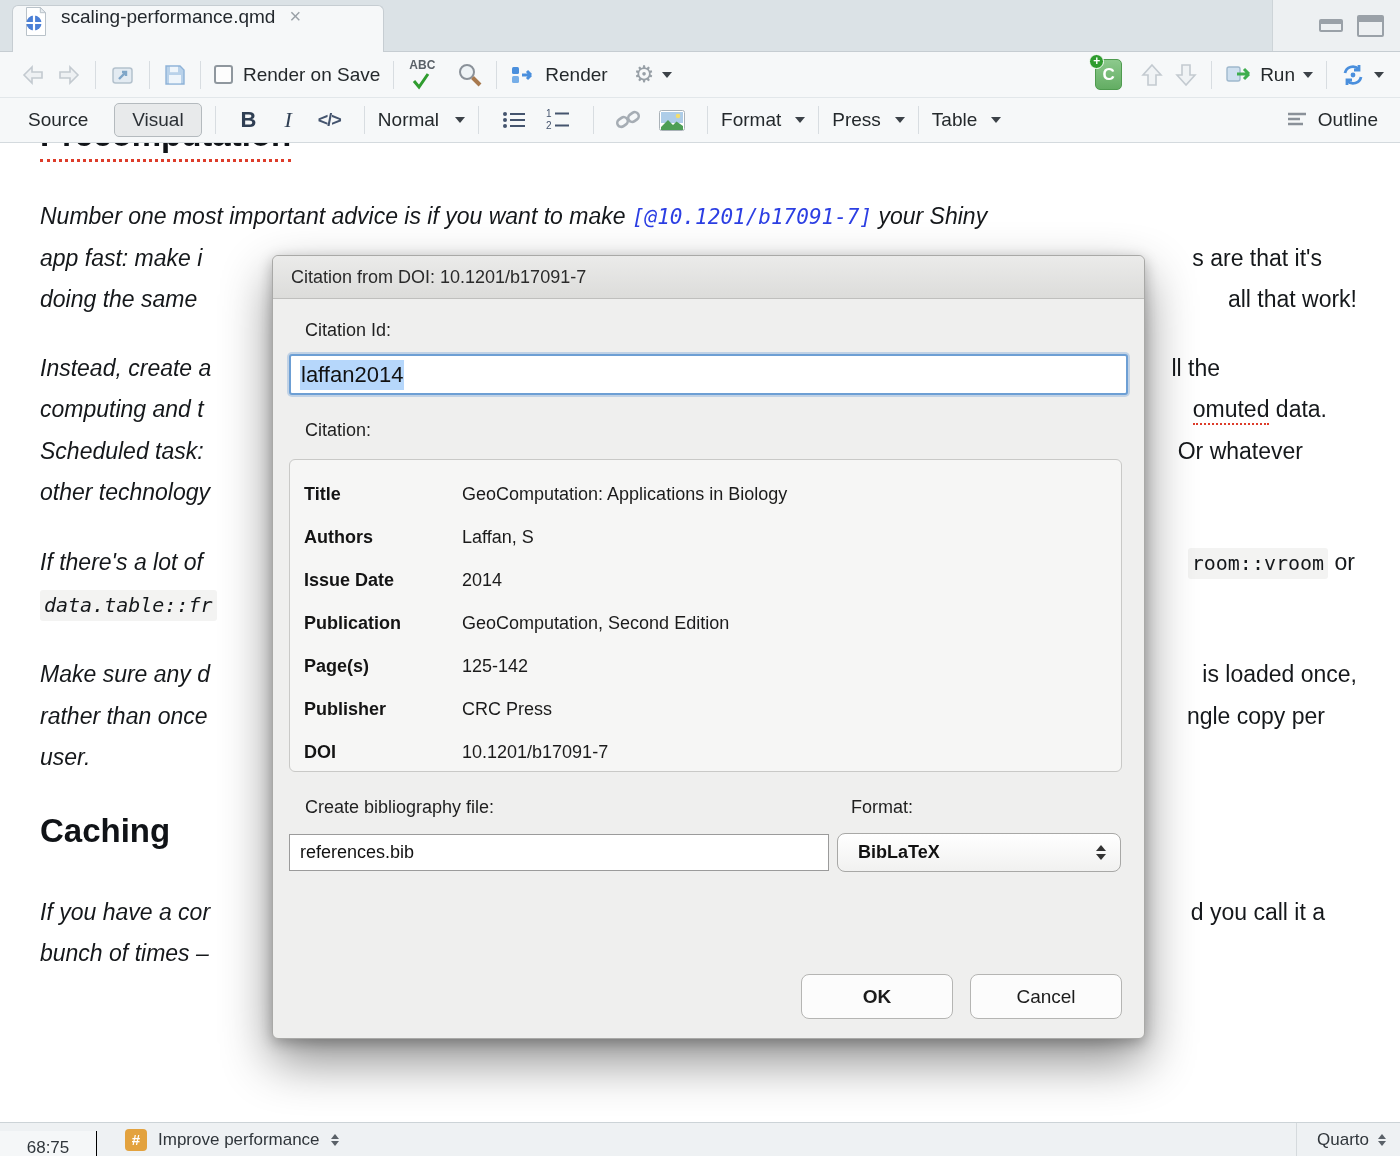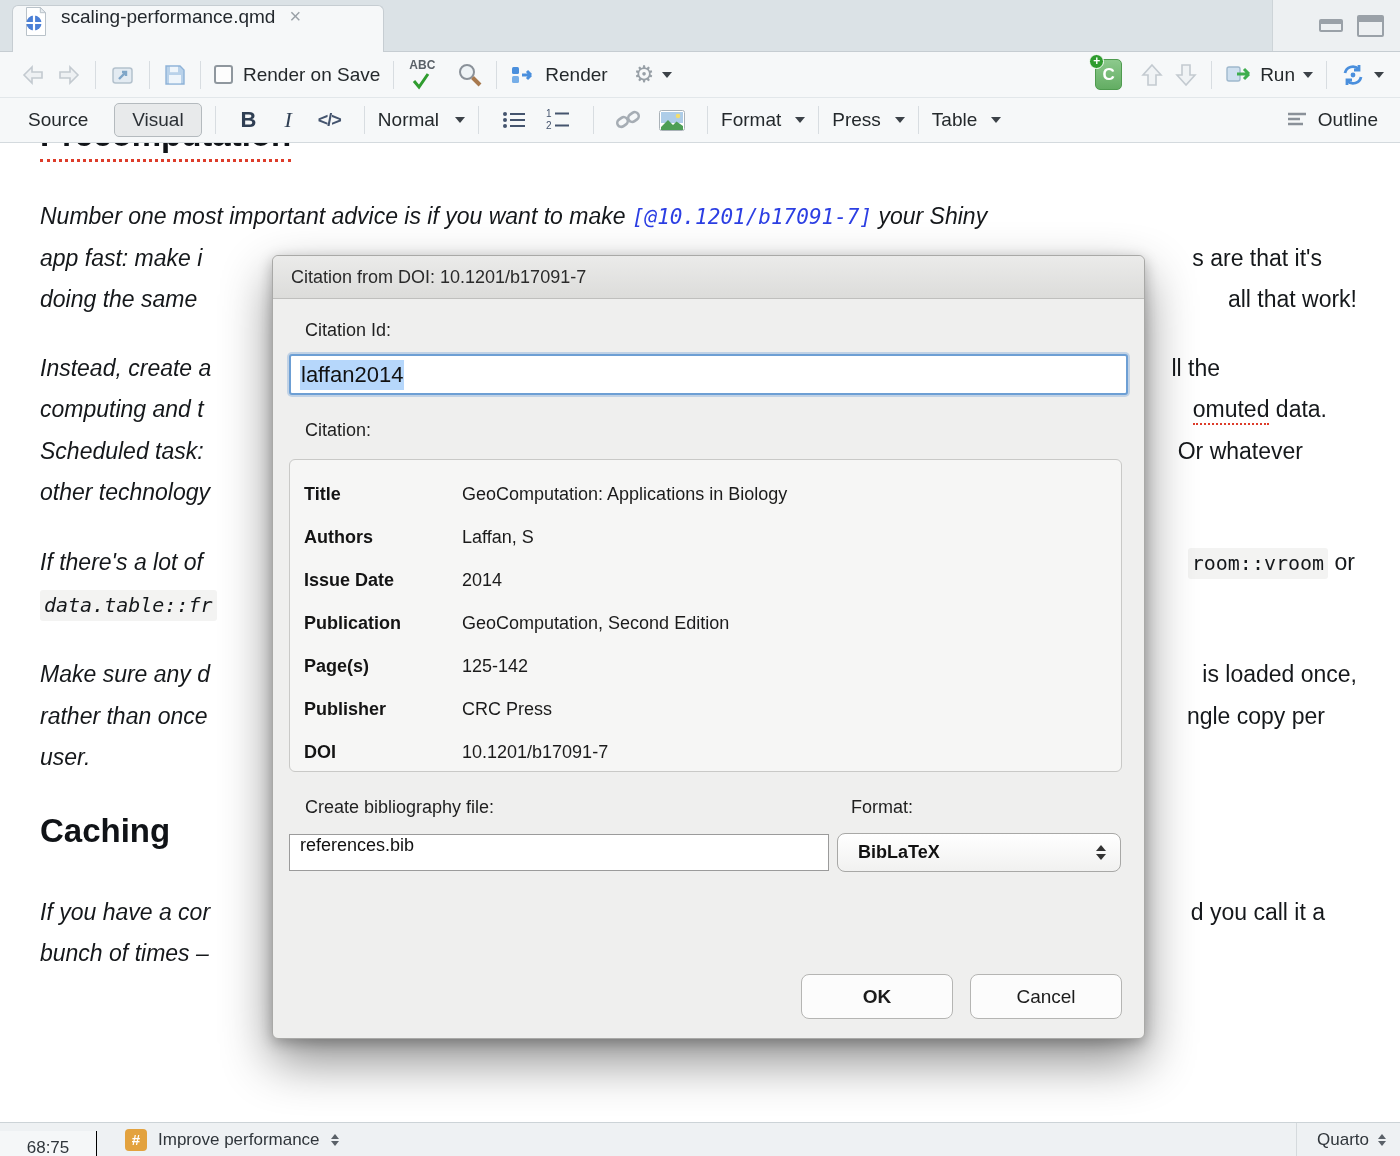--- a/index.html
+++ b/index.html
@@ -46,21 +46,21 @@
   
   .dialog { position:absolute; left:272px; top:255px; width:873px; height:784px; background:#efefee; border:1px solid #a9a9a7; border-radius:6px; box-shadow:0 22px 50px rgba(0,0,0,.45), 0 4px 14px rgba(0,0,0,.25); z-index:10; }
   .dtitle { height:43px; background:linear-gradient(#ebebea,#dcdcda); border-bottom:1px solid #bfbfbd; border-radius:6px 6px 0 0; display:flex; align-items:center; padding:0 18px; font-size:18px; color:#2a2a2a; }
   .dlabel { position:absolute; left:18px; font-size:18px; color:#1f1f1f;margin-left:14px; }
   .tinput { position:absolute; left:16px; width:839px; height:41px; background:#fff; border:2px solid #6d9fd4; border-radius:3px; box-shadow:0 0 0 2px rgba(109,159,212,.35); display:flex; align-items:center; padding:0 9px; font-size:22px; color:#111; }
   .selhl { background:#b6d7fb; padding:2px 1px; }
   .fieldsbox { position:absolute; left:16px; top:203px; width:833px; height:313px; background:#f6f6f5; border:1px solid #c9c9c7; border-radius:6px; padding:13px 14px; }
   .drow { display:flex; height:43px; align-items:center; font-size:18px; }
   .dlab { width:158px; font-weight:bold; color:#141414; flex:0 0 auto; }
   .dval { color:#1b1b1b; }
-  .tinput2 { position:absolute; left:16px; top:578px; width:540px; height:37px; background:#fff; border:1px solid #9b9b9b; display:flex; align-items:flex-start; padding:0 10px; font-size:18px; color:#111; }
+  .tinput2 { position:absolute; left:16px; top:578px; width:540px; height:37px; background:#fff; border:1px solid #9b9b9b; display:flex; align-items:center; padding:0 10px; font-size:18px; color:#111; }
   .select { position:absolute; left:564px; top:577px; width:284px; height:39px; background:linear-gradient(#ffffff,#f1f1f0); border:1px solid #a8a8a6; border-radius:8px; display:flex; align-items:center; padding:0 14px 0 20px; font-size:18px; color:#111;font-weight:bold; }
   .spin { margin-left:auto; display:flex; flex-direction:column; gap:3px; align-items:center; }
   .tri-u { width:0; height:0; border-left:5px solid transparent; border-right:5px solid transparent; border-bottom:6px solid #333; }
   .tri-d { width:0; height:0; border-left:5px solid transparent; border-right:5px solid transparent; border-top:6px solid #333; }
   .dbtn { position:absolute; top:718px; width:152px; height:45px; background:#fcfcfc; border:1px solid #b5b5b3; border-radius:8px; font-size:19px; color:#1c1c1c; font-family:"Liberation Sans", sans-serif; }
   .okbtn { left:528px; font-weight:bold; }
   .cancelbtn { left:697px; }
 
   
   .statusbar { position:absolute; left:0; right:0; bottom:0; height:34px; background:#eef1f3; border-top:1px solid #ccd3d7; z-index:6; display:flex; align-items:center; font-size:17px; color:#30363b; }

